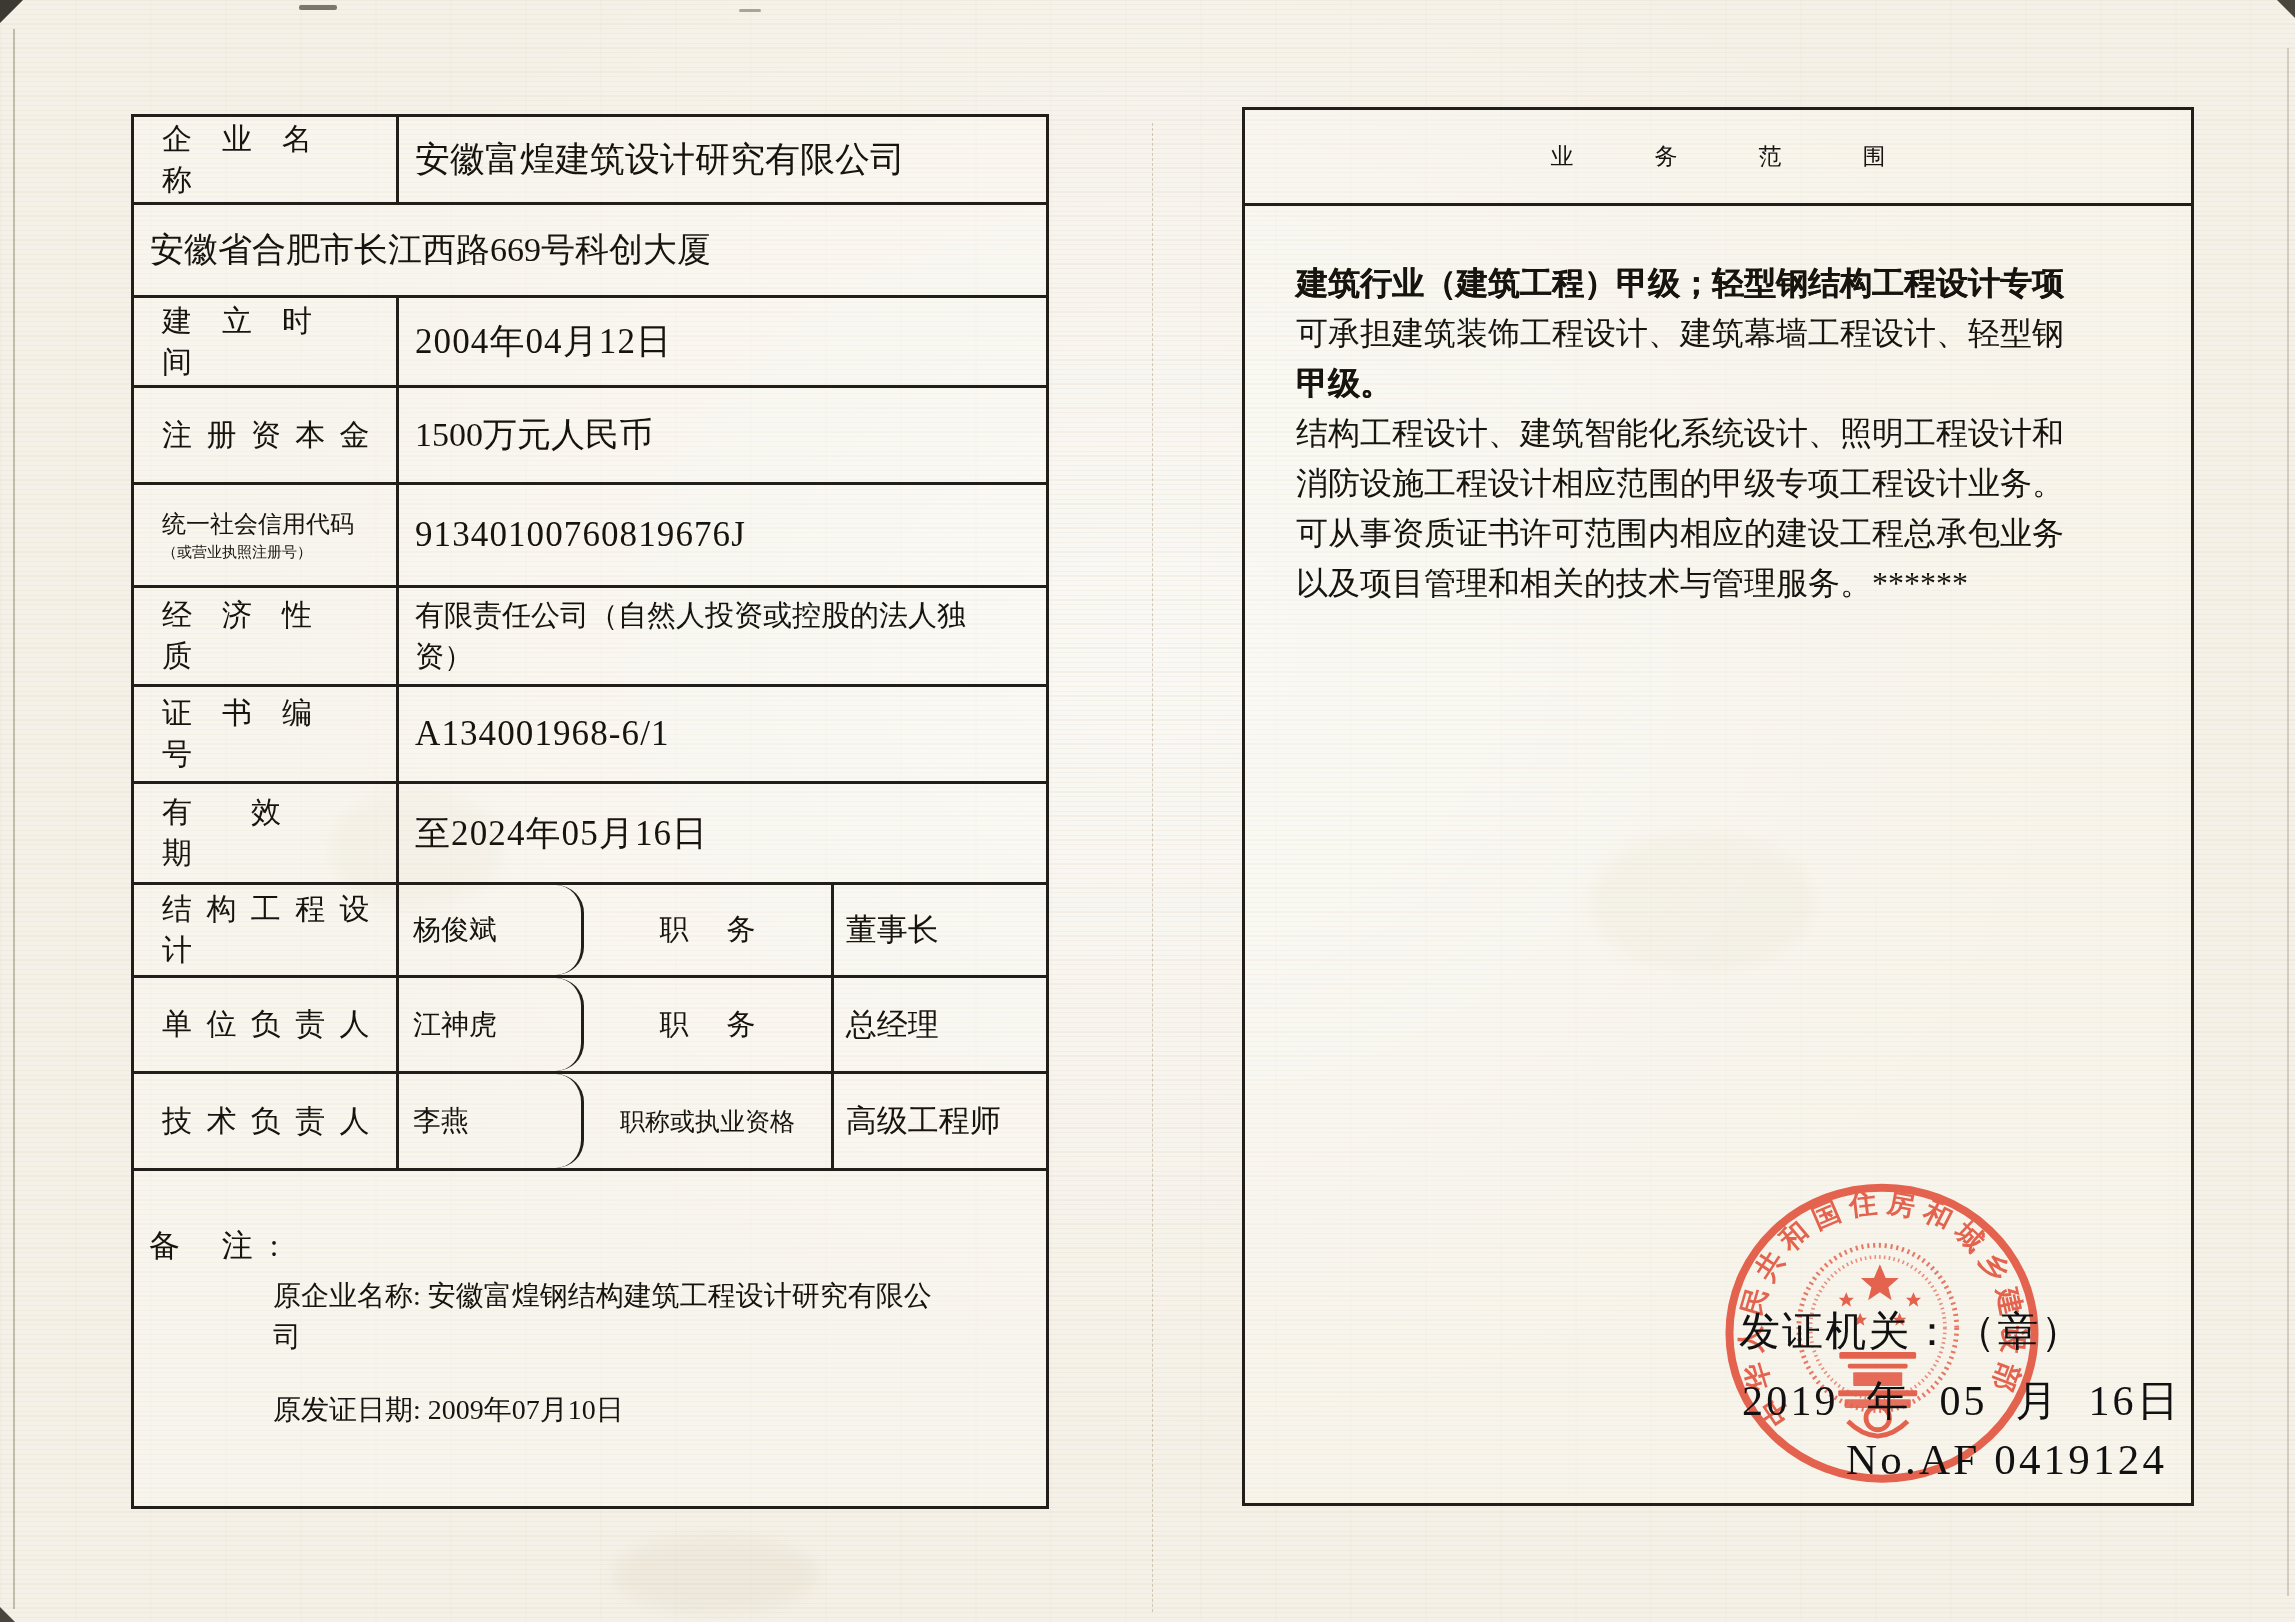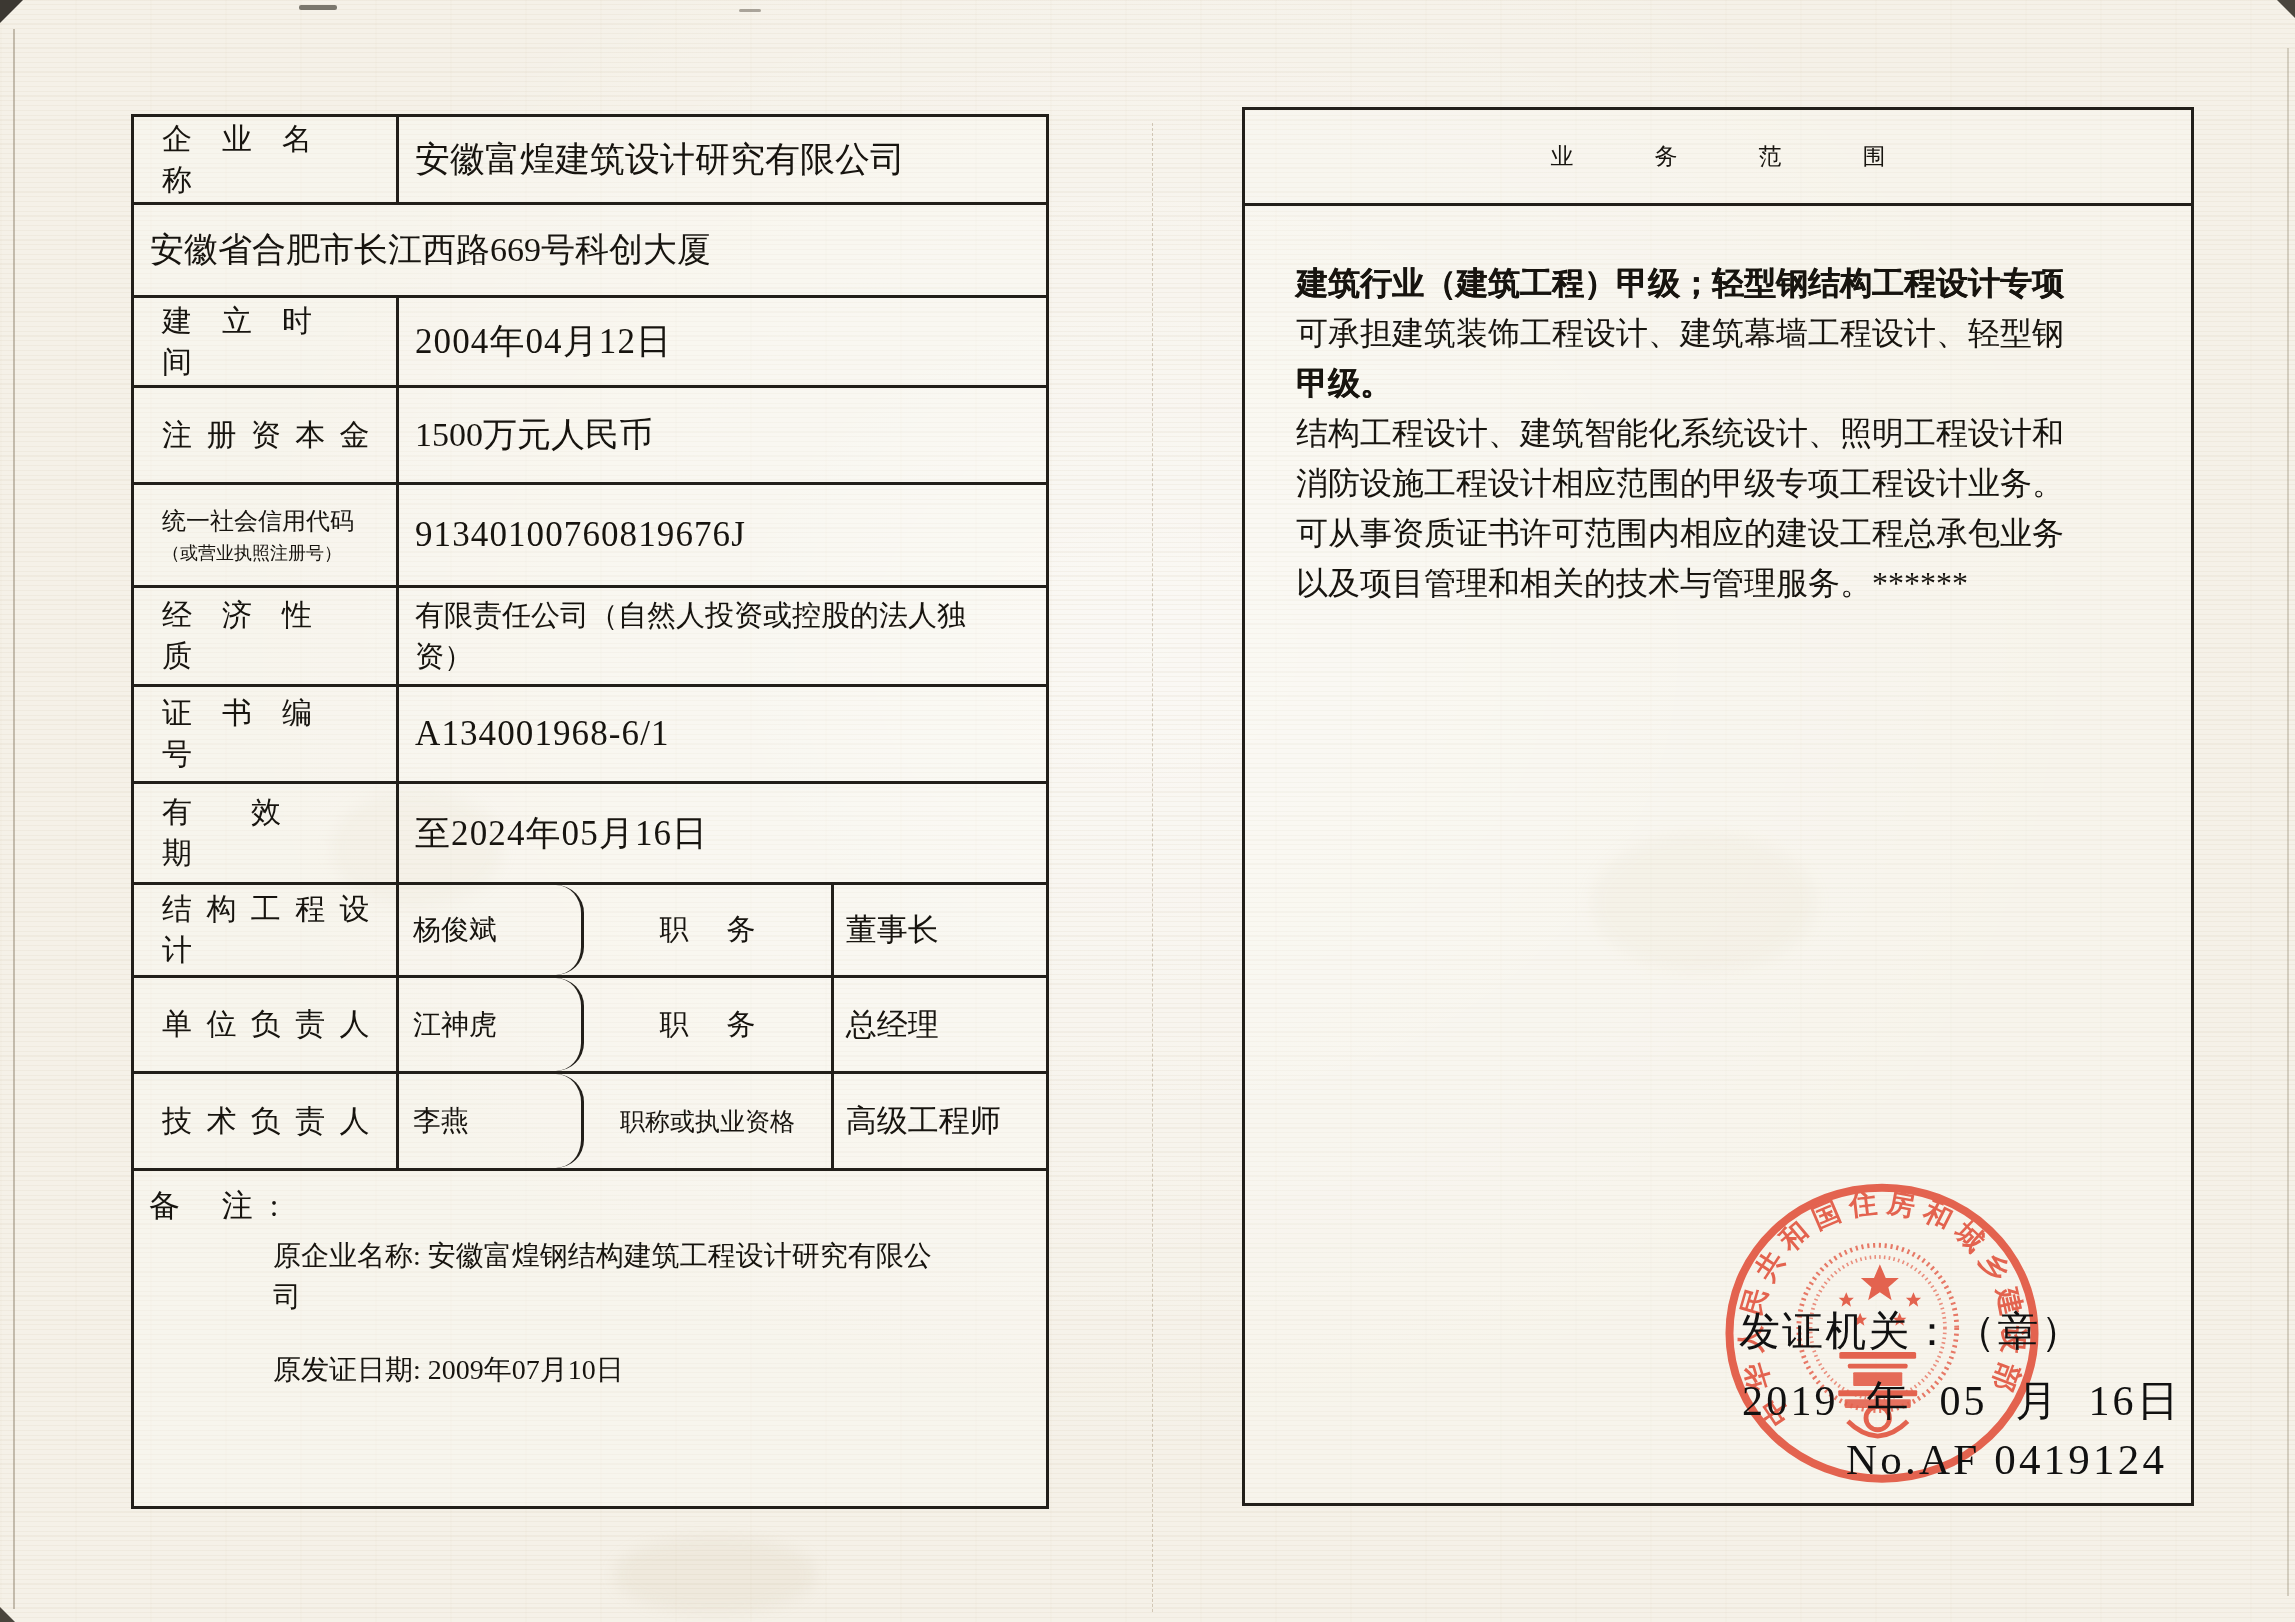--- a/index.html
+++ b/index.html
@@ -47,37 +47,37 @@
     padding-left:28px; font-size:30px; letter-spacing:0;
   }
   .tvalue {
     flex:1; display:flex; flex-direction:column; justify-content:center;
     padding-left:16px; padding-right:10.7px; font-size:34px;
   }
   .ls-3 { letter-spacing:59px; }
   .ls-4 { letter-spacing:30px; }
   .ls-5 { letter-spacing:14.4px; }
   .code-label-main { font-size:24px; }
-  .code-label-sub  { font-size:18px; margin-top:3.2px; }
+  .code-label-sub  { font-size:15px; margin-top:3.2px; }
   .value-lg { font-size:35px; }
   .value-num { font-size:35px; letter-spacing:1.1px; }
   .value-wrap { font-size:29px; line-height:41px; }
   .tname {
     width:185px; flex:none; border-right:3.2px solid #221f1a; box-sizing:border-box;
     display:flex; align-items:center; padding-left:14px; font-size:28px;border-radius:28px;
   }
   .tmid {
     width:250px; flex:none; border-right:3.2px solid #221f1a; box-sizing:border-box;
     display:flex; align-items:center; justify-content:center; font-size:29px;
   }
   .tmid .spaced2 { letter-spacing:38px; padding-left:38px; }
   .tmid .dense { font-size:25px; }
   .tlast { flex:1; display:flex; align-items:center; padding-left:11.7px; font-size:31px; }
 
-  .remark-row { flex:1; border-bottom:none; display:block; padding:14px 21.4px 0 15px; box-sizing:border-box; }
+  .remark-row { flex:1; border-bottom:none; display:block; padding:14px 21.4px 0 15px; box-sizing:border-box;margin-top:40px; }
   .remark-label { font-size:31px; letter-spacing:17px; }
   .remark-content { margin-left:124px; margin-top:7.5px; font-size:28px; line-height:41px; }
   .remark-date { margin-left:124px; margin-top:34px; font-size:28px; }
 
   
   .scope-box {
     position:absolute; left:1242px; top:107px; width:952px; height:1399px;
     border:3.2px solid #221f1a; box-sizing:border-box;
     background:rgba(253,251,246,0.30);
   }

